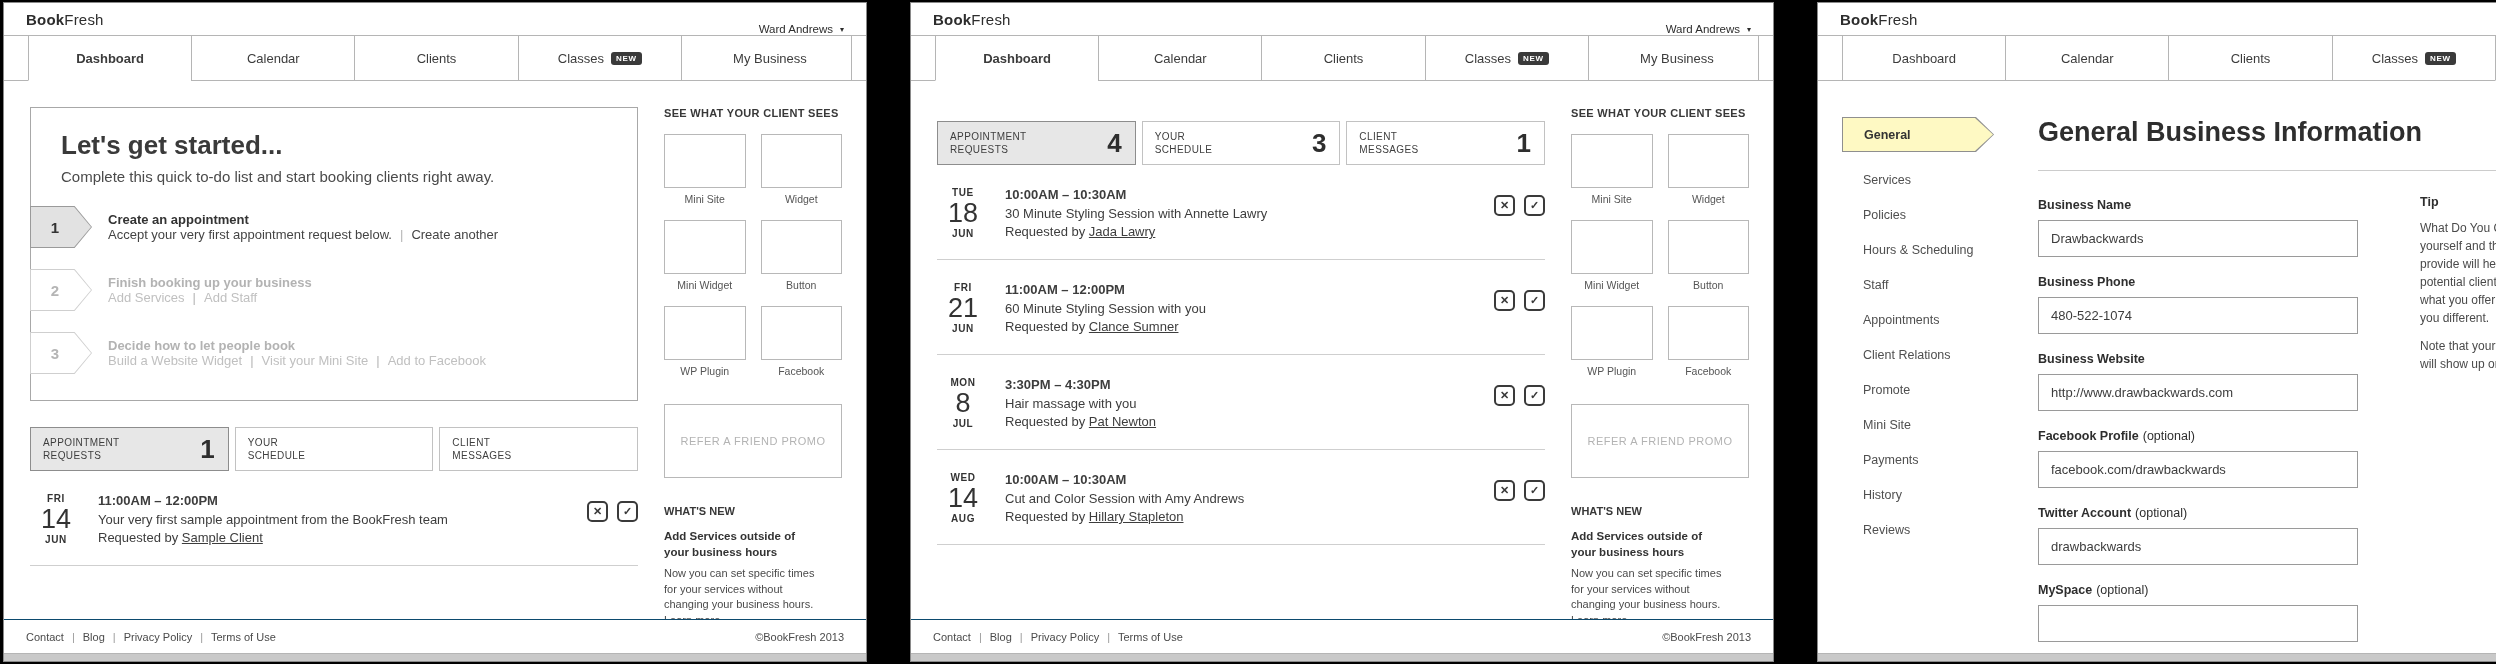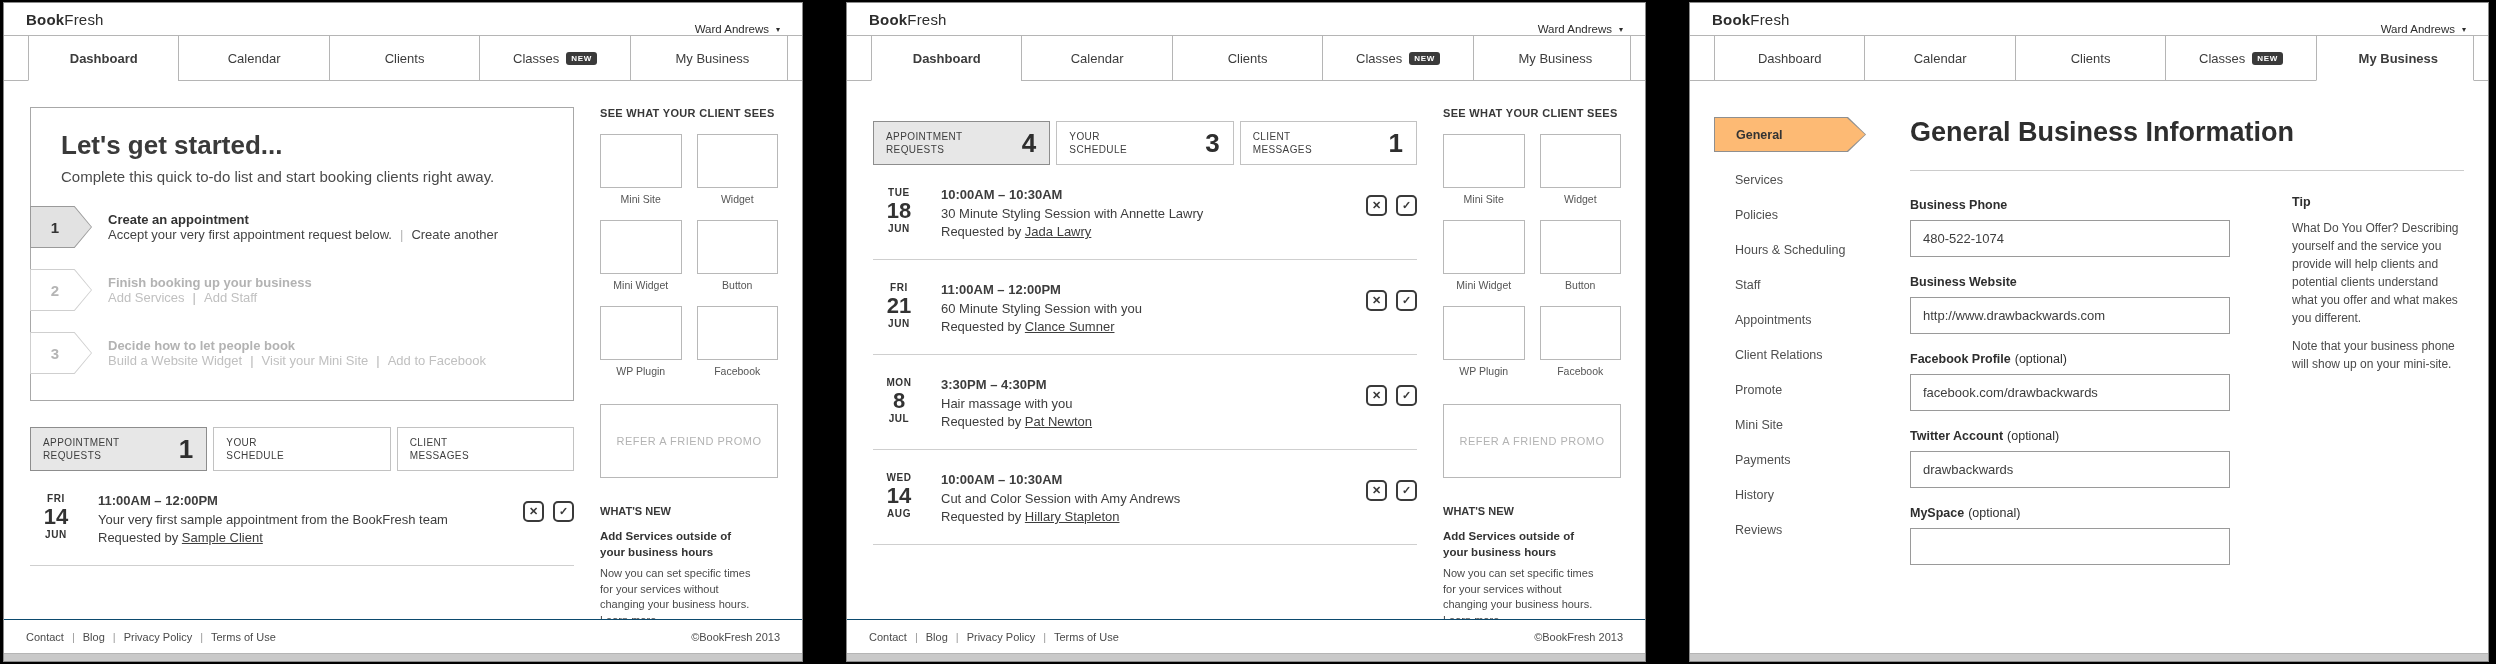--- a/index.html
+++ b/index.html
@@ -4,21 +4,21 @@
 <style>
   html,body { margin:0; padding:0; }
   body {
     width:2496px; height:664px; background:#000;
     font-family:"Liberation Sans", sans-serif;
     -webkit-font-smoothing:antialiased;
     overflow:hidden;
   }
   .stage { display:flex; padding:2px 0 2px 3px; gap:43px; }
   .panel {
-    width:800px; height:660px; flex:none; background:#fff;
+    width:864px; height:660px; flex:none; background:#fff;
     border:1px solid #8a8a8a; box-sizing:border-box;
     display:flex; flex-direction:column; overflow:hidden;
   }
 
   
   .topbar { flex:none; height:32px; display:flex; justify-content:space-between; align-items:center; padding:0 22px; border-bottom:1px solid #b5b5b5; }
   .logo { font-size:15px; color:#2d2d2d; letter-spacing:0.2px; }
   .logo b { font-weight:bold; }
   .user-menu { display:flex; align-items:center; gap:7px; font-size:11.5px; color:#2d2d2d; cursor:pointer;margin-top:20px; }
   .caret { font-size:8px; color:#2d2d2d; }
@@ -59,21 +59,21 @@
   .summary { display:flex; gap:6px; margin-top:26px; }
   .sum-box { flex:1; height:44px; border:1px solid #c2c2c2; background:#fff; display:flex; align-items:center; justify-content:space-between; padding:0 13px 0 12px; box-sizing:border-box; cursor:pointer; }
   .sum-box.active { background:#e7e7e7; border-color:#8d8d8d; }
   .sum-label { font-size:10px; letter-spacing:0.4px; color:#3e3e3e; line-height:1.3; }
   .sum-count { font-size:26px; font-weight:bold; color:#2e2e2e; }
 
   
   .appt { display:flex; margin-top:22px; }
   .appt-date { width:52px; flex:none; text-align:center; color:#333; }
   .dow,.mon { font-size:10px; font-weight:bold; letter-spacing:0.6px; }
-  .day { font-size:22px; font-weight:bold; line-height:1.0; margin:2px 0 1px; }
+  .day { font-size:27px; font-weight:normal; line-height:1.0; margin:2px 0 1px; }
   .appt-body { flex:1; margin-left:16px; font-size:13px; color:#3d3d3d; min-width:0; }
   .appt-time { font-weight:bold; }
   .appt-title { margin-top:4px; }
   .appt-req { margin-top:3px; }
   .link { color:#3d3d3d; text-decoration:underline; cursor:pointer; }
   .appt-actions { flex:none; display:flex; gap:9px; align-items:flex-start; margin-top:8px; }
   .icon-btn { width:21px; height:21px; border:2px solid #3a3a3a; border-radius:5px; background:#fff; display:flex; align-items:center; justify-content:center; font-size:11px; font-weight:bold; color:#3a3a3a; padding:0; cursor:pointer; font-family:inherit; }
   .appt-hr { border:none; border-top:1px solid #cfcfcf; margin:20px 0 0 0; }
 
   
@@ -92,21 +92,21 @@
   .flinks { display:flex; align-items:center; }
   .flink { cursor:pointer; }
   .fsep::before { content:"|"; margin:0 8px; color:#9a9a9a; }
   .bottom-strip { flex:none; height:7px; background:#c9c9c9; border-top:1px solid #b5b5b5; }
 
   
   .content3 { flex:1; display:flex; padding:36px 24px 0 24px; overflow:hidden; }
   .biz-menu { width:168px; flex:none; }
   .bm-active { position:relative; width:152px; height:35px; margin-bottom:6px; cursor:pointer; }
   .bm-active .bma-outer { position:absolute; inset:0; background:#8f8f8f; clip-path:polygon(0 0,calc(100% - 18px) 0,100% 50%,calc(100% - 18px) 100%,0 100%); }
-  .bm-active .bma-inner { position:absolute; inset:1px; background:#fdba74; clip-path:polygon(0 0,calc(100% - 18px) 0,100% 50%,calc(100% - 18px) 100%,0 100%); display:flex; align-items:center; padding-left:21px; font-size:12.5px; font-weight:bold; color:#333; box-sizing:border-box; }
+  .bm-active .bma-inner { position:absolute; inset:1px; background:#fef9c3; clip-path:polygon(0 0,calc(100% - 18px) 0,100% 50%,calc(100% - 18px) 100%,0 100%); display:flex; align-items:center; padding-left:21px; font-size:12.5px; font-weight:bold; color:#333; box-sizing:border-box; }
   .bm-item { padding-left:21px; margin-top:21px; font-size:12.5px; color:#4f4f4f; cursor:pointer; }
   .biz-main { flex:1; padding-left:28px; min-width:0; }
   .page-title { font-size:27px; font-weight:bold; color:#2e2e2e; }
   .title-rule { border:none; border-top:1px solid #cccccc; margin:22px 0 24px 0; }
   .biz-row { display:flex; }
   .form-col { width:330px; flex:none; }
   .field { margin-bottom:15px; }
   .f-label { font-size:12.5px; font-weight:bold; color:#2e2e2e; }
   .f-opt { font-size:12.5px; font-weight:normal; color:#2e2e2e; margin-left:4px; }
   .f-input { display:block; margin-top:7px; width:320px; height:37px; border:1px solid #9a9a9a; background:#fff; font-size:13px; color:#3d3d3d; padding:0 12px; box-sizing:border-box; font-family:inherit; }
@@ -542,20 +542,24 @@
         <div class="bm-item">History</div>
         <div class="bm-item">Reviews</div>
       </div>
 
       <div class="biz-main">
         <div class="page-title">General Business Information</div>
         <hr class="title-rule">
         <div class="biz-row">
           <div class="form-col">
 
+            <div class="field">
+              <span class="f-label">Business Name</span><span class="f-opt"></span>
+              <input class="f-input" type="text" value="Drawbackwards" style="">
+            </div>
 
             <div class="field">
               <span class="f-label">Business Phone</span><span class="f-opt"></span>
               <input class="f-input" type="text" value="480-522-1074" style="">
             </div>
 
             <div class="field">
               <span class="f-label">Business Website</span><span class="f-opt"></span>
               <input class="f-input" type="text" value="http://www.drawbackwards.com" style="">
             </div>

